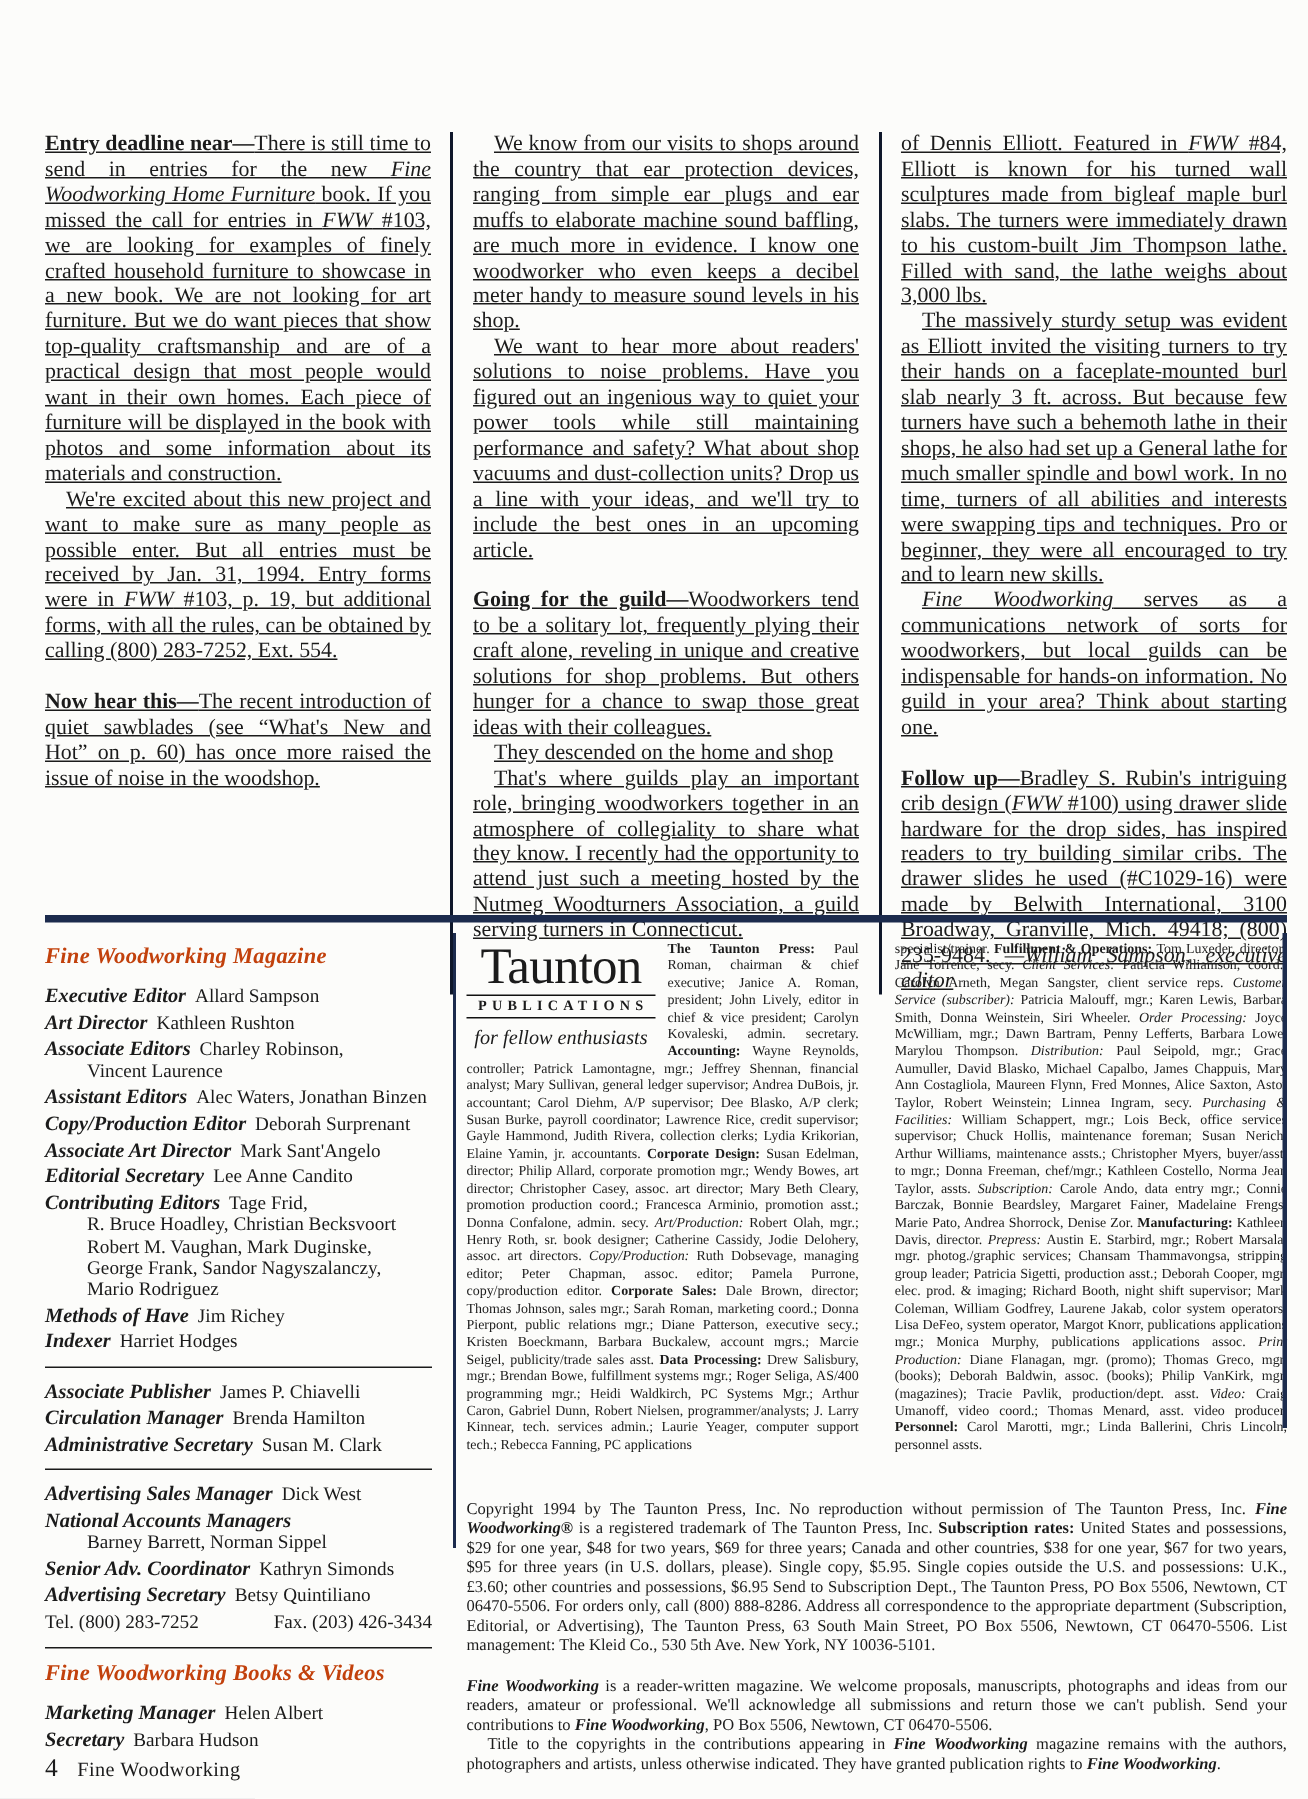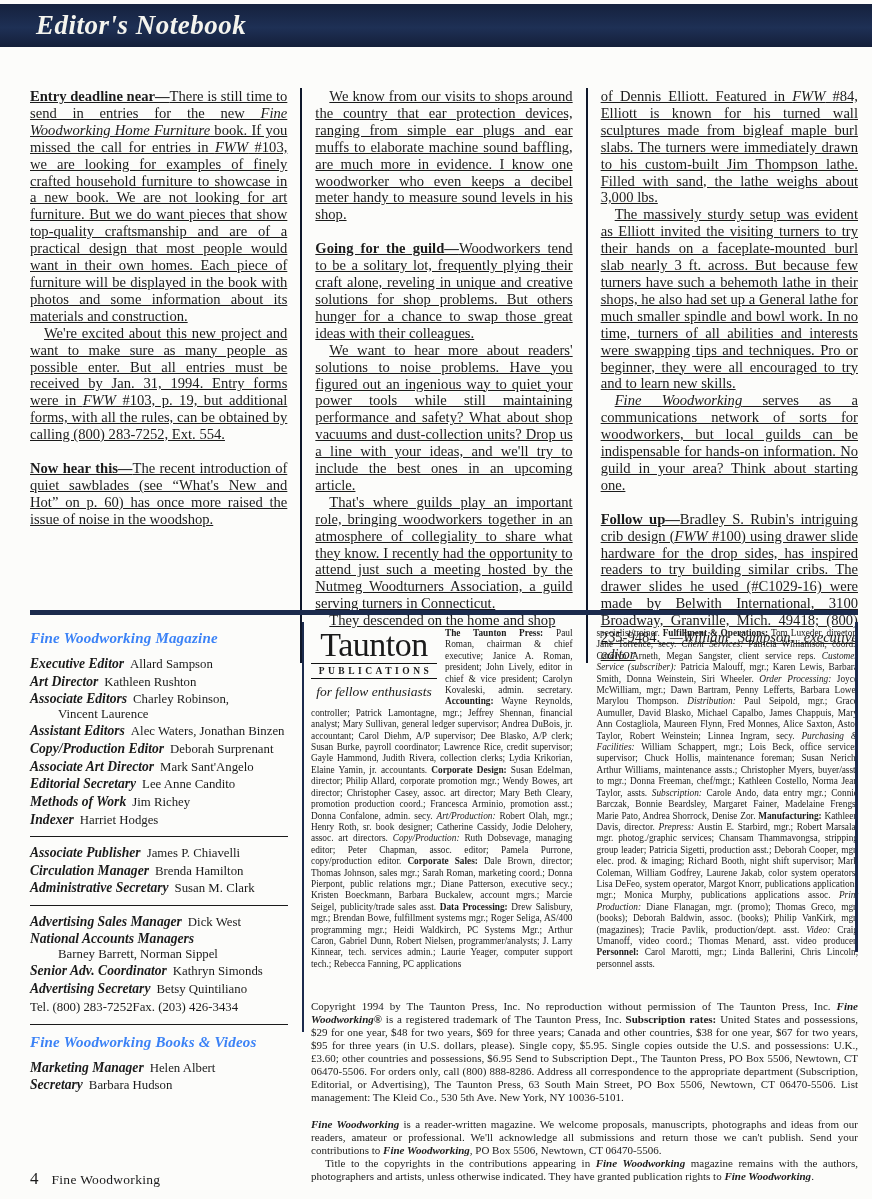--- a/index.html
+++ b/index.html
@@ -29,27 +29,27 @@
   .i{font-style:italic;}
   .bi{font-weight:bold;font-style:italic;}
   
   .section-rule{position:absolute;top:610px;left:30px;width:828px;height:5px;background:#1c2b4d;}
   
   .masthead{position:absolute;top:628px;left:30px;width:828px;display:flex;}
   .vrule-a{position:absolute;left:272px;top:-6px;width:2px;height:410px;background:#1c2b4d;}
   .vrule-b{position:absolute;right:0;top:-6px;width:3px;height:330px;background:#1c2b4d;}
   .mast-left{width:258px;flex:none;padding-right:14px;}
   .mast-heading{
-    color:#3b82f6;font-weight:bold;font-style:italic;font-size:15px;
+    color:#c2410c;font-weight:bold;font-style:italic;font-size:15px;
     letter-spacing:.2px;margin:2px 0 10px 0;
   }
   .mast-entry{font-size:12.8px;line-height:14.2px;margin-bottom:3.5px;}
   .mast-label{font-weight:bold;font-style:italic;font-size:13.6px;padding-right:6px;}
   .mast-extra{padding-left:28px;}
-  .telfax{display:flex;font-size:12.8px;margin-top:3px;}
+  .telfax{display:flex;justify-content:space-between;font-size:12.8px;margin-top:3px;}
   hr.mast-rule{border:0;border-top:1.5px solid #1a1a1a;margin:9px 0;}
   
   .mast-right{flex:1;padding-left:9px;}
   .fineprint-cols{display:flex;gap:24px;align-items:center;}
   .fp-col{flex:1;min-width:0;}
   .taunton-logo{float:left;width:126px;margin:0 8px 3px 0;}
   .t-name{font-size:34px;line-height:33px;text-align:center;letter-spacing:-.5px;}
   .t-pub{
     border-top:1.5px solid #111;border-bottom:1.5px solid #111;text-align:center;
     font-size:9.5px;font-weight:bold;letter-spacing:3.5px;padding:1.5px 0 2px 3px;margin-top:2px;
@@ -64,36 +64,33 @@
   
   .footer{position:absolute;left:30px;bottom:10px;display:flex;align-items:baseline;}
   .pg-num{font-size:17px;}
   .pg-name{font-size:13.5px;margin-left:13px;letter-spacing:.3px;}
 </style>
 </head>
 <body>
 
 <div class="page">
 
-  <div class="header-bar">
-    <div class="header-title">Editor's Notebook</div>
-  </div>
 
   <div class="body-cols">
     <div class="col">
       <p class="para"><span class="b">Entry deadline near—</span><span>There is still time to send in entries for the new </span><span class="i">Fine Woodworking Home Furniture</span><span> book. If you missed the call for entries in </span><span class="i">FWW</span><span> #103, we are looking for examples of finely crafted household furniture to showcase in a new book. We are not looking for art furniture. But we do want pieces that show top-quality craftsmanship and are of a practical design that most people would want in their own homes. Each piece of furniture will be displayed in the book with photos and some information about its materials and construction.</span></p>
       <p class="para ind"><span>We're excited about this new project and want to make sure as many people as possible enter. But all entries must be received by Jan. 31, 1994. Entry forms were in </span><span class="i">FWW</span><span> #103, p. 19, but additional forms, with all the rules, can be obtained by calling (800) 283-7252, Ext. 554.</span></p>
       <p class="para lead"><span class="b">Now hear this—</span><span>The recent introduction of quiet sawblades (see “What's New and Hot” on p. 60) has once more raised the issue of noise in the woodshop.</span></p>
     </div>
     <div class="col">
       <p class="para ind"><span>We know from our visits to shops around the country that ear protection devices, ranging from simple ear plugs and ear muffs to elaborate machine sound baffling, are much more in evidence. I know one woodworker who even keeps a decibel meter handy to measure sound levels in his shop.</span></p>
+      <p class="para ind"><span>We want to hear more about readers' solutions to noise problems. Have you figured out an ingenious way to quiet your power tools while still maintaining performance and safety? What about shop vacuums and dust-collection units? Drop us a line with your ideas, and we'll try to include the best ones in an upcoming article.</span></p>
       <p class="para lead"><span class="b">Going for the guild—</span><span>Woodworkers tend to be a solitary lot, frequently plying their craft alone, reveling in unique and creative solutions for shop problems. But others hunger for a chance to swap those great ideas with their colleagues.</span></p>
-      <p class="para ind"><span>We want to hear more about readers' solutions to noise problems. Have you figured out an ingenious way to quiet your power tools while still maintaining performance and safety? What about shop vacuums and dust-collection units? Drop us a line with your ideas, and we'll try to include the best ones in an upcoming article.</span></p>
+      <p class="para ind"><span>They descended on the home and shop</span></p>
       <p class="para ind"><span>That's where guilds play an important role, bringing woodworkers together in an atmosphere of collegiality to share what they know. I recently had the opportunity to attend just such a meeting hosted by the Nutmeg Woodturners Association, a guild serving turners in Connecticut.</span></p>
-      <p class="para ind"><span>They descended on the home and shop</span></p>
     </div>
     <div class="col">
       <p class="para"><span>of Dennis Elliott. Featured in </span><span class="i">FWW</span><span> #84, Elliott is known for his turned wall sculptures made from bigleaf maple burl slabs. The turners were immediately drawn to his custom-built Jim Thompson lathe. Filled with sand, the lathe weighs about 3,000 lbs.</span></p>
       <p class="para ind"><span>The massively sturdy setup was evident as Elliott invited the visiting turners to try their hands on a faceplate-mounted burl slab nearly 3 ft. across. But because few turners have such a behemoth lathe in their shops, he also had set up a General lathe for much smaller spindle and bowl work. In no time, turners of all abilities and interests were swapping tips and techniques. Pro or beginner, they were all encouraged to try and to learn new skills.</span></p>
       <p class="para ind"><span class="i">Fine Woodworking</span><span> serves as a communications network of sorts for woodworkers, but local guilds can be indispensable for hands-on information. No guild in your area? Think about starting one.</span></p>
       <p class="para lead"><span class="b">Follow up—</span><span>Bradley S. Rubin's intriguing crib design (</span><span class="i">FWW</span><span> #100) using drawer slide hardware for the drop sides, has inspired readers to try building similar cribs. The drawer slides he used (#C1029-16) were made by Belwith International, 3100 Broadway, Granville, Mich. 49418; (800) 235-9484. </span><span class="i">—William Sampson, executive editor</span></p>
     </div>
   </div>
 
   <div class="section-rule"></div>
@@ -129,21 +126,30 @@
   </div>
           <div class="mast-entry">
     <span class="mast-label">Associate Art Director</span><span class="mast-value">Mark Sant'Angelo</span>
     <div class="mast-extra"></div>
   </div>
           <div class="mast-entry">
     <span class="mast-label">Editorial Secretary</span><span class="mast-value">Lee Anne Candito</span>
     <div class="mast-extra"></div>
   </div>
           <div class="mast-entry">
-    <span class="mast-label">Methods of Work</span><span class="mast-value">Jim Richey</span>
+    <span class="mast-label">Contributing Editors</span><span class="mast-value">Tage Frid,</span>
+    <div class="mast-extra">
+              <div>R. Bruce Hoadley, Christian Becksvoort</div>
+              <div>Robert M. Vaughan, Mark Duginske,</div>
+              <div>George Frank, Sandor Nagyszalanczy,</div>
+              <div>Mario Rodriguez</div>
+            </div>
+  </div>
+          <div class="mast-entry">
+    <span class="mast-label">Methods of Have</span><span class="mast-value">Jim Richey</span>
     <div class="mast-extra"></div>
   </div>
           <div class="mast-entry">
     <span class="mast-label">Indexer</span><span class="mast-value">Harriet Hodges</span>
     <div class="mast-extra"></div>
   </div>
         </div>
       <hr class="mast-rule">
       <div>
           <div class="mast-entry">

